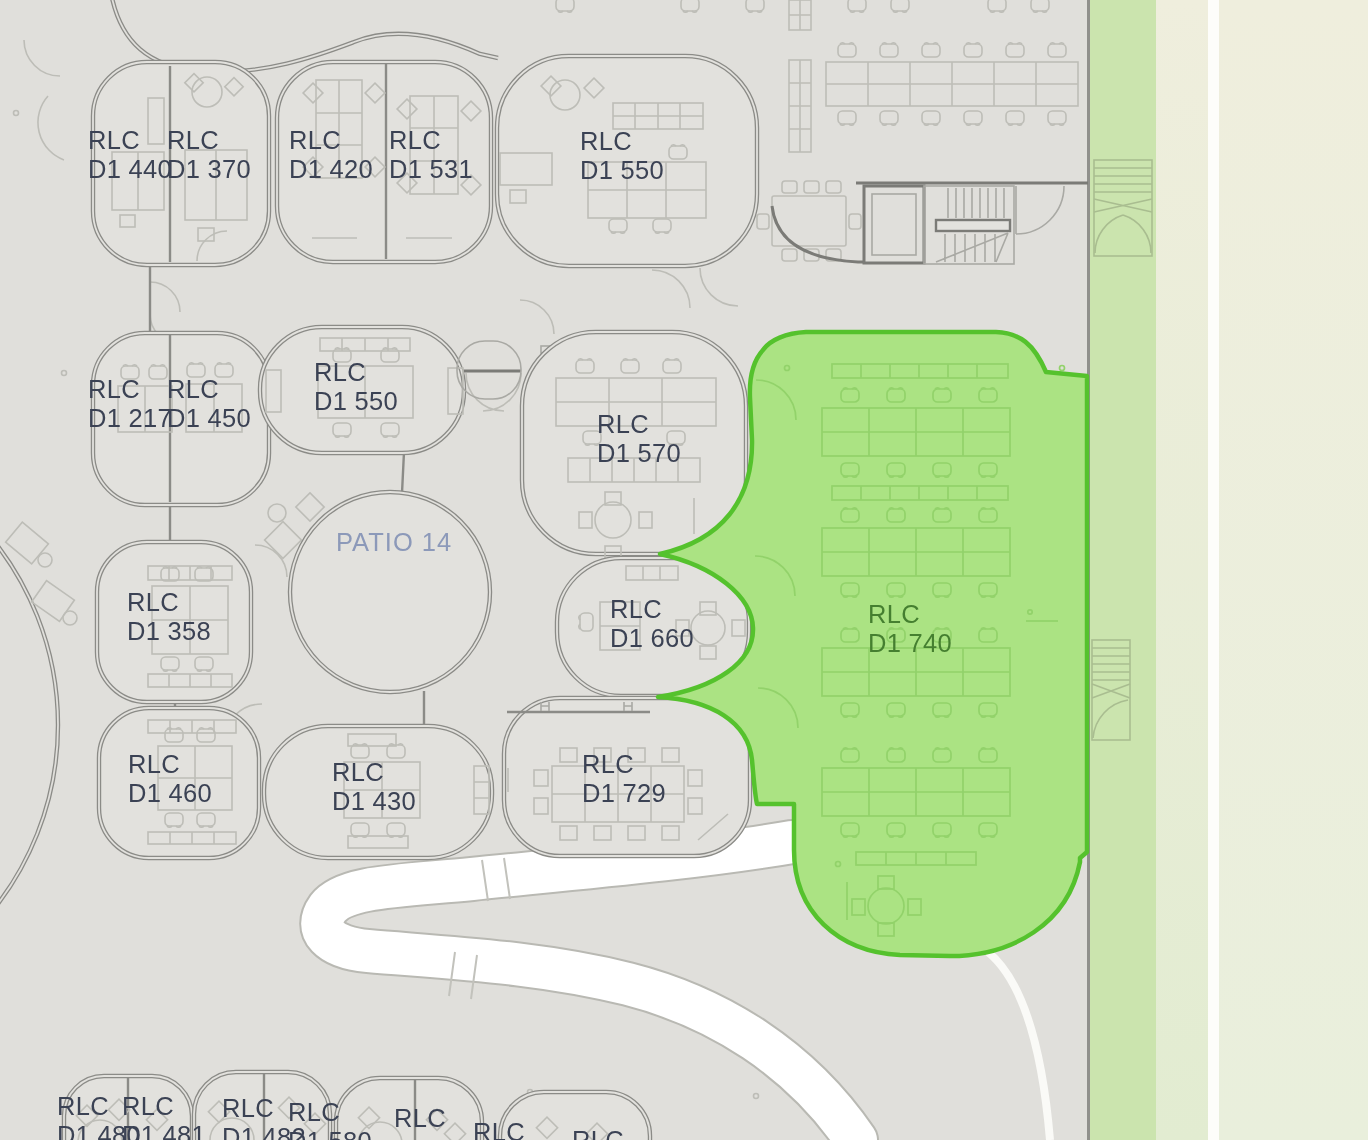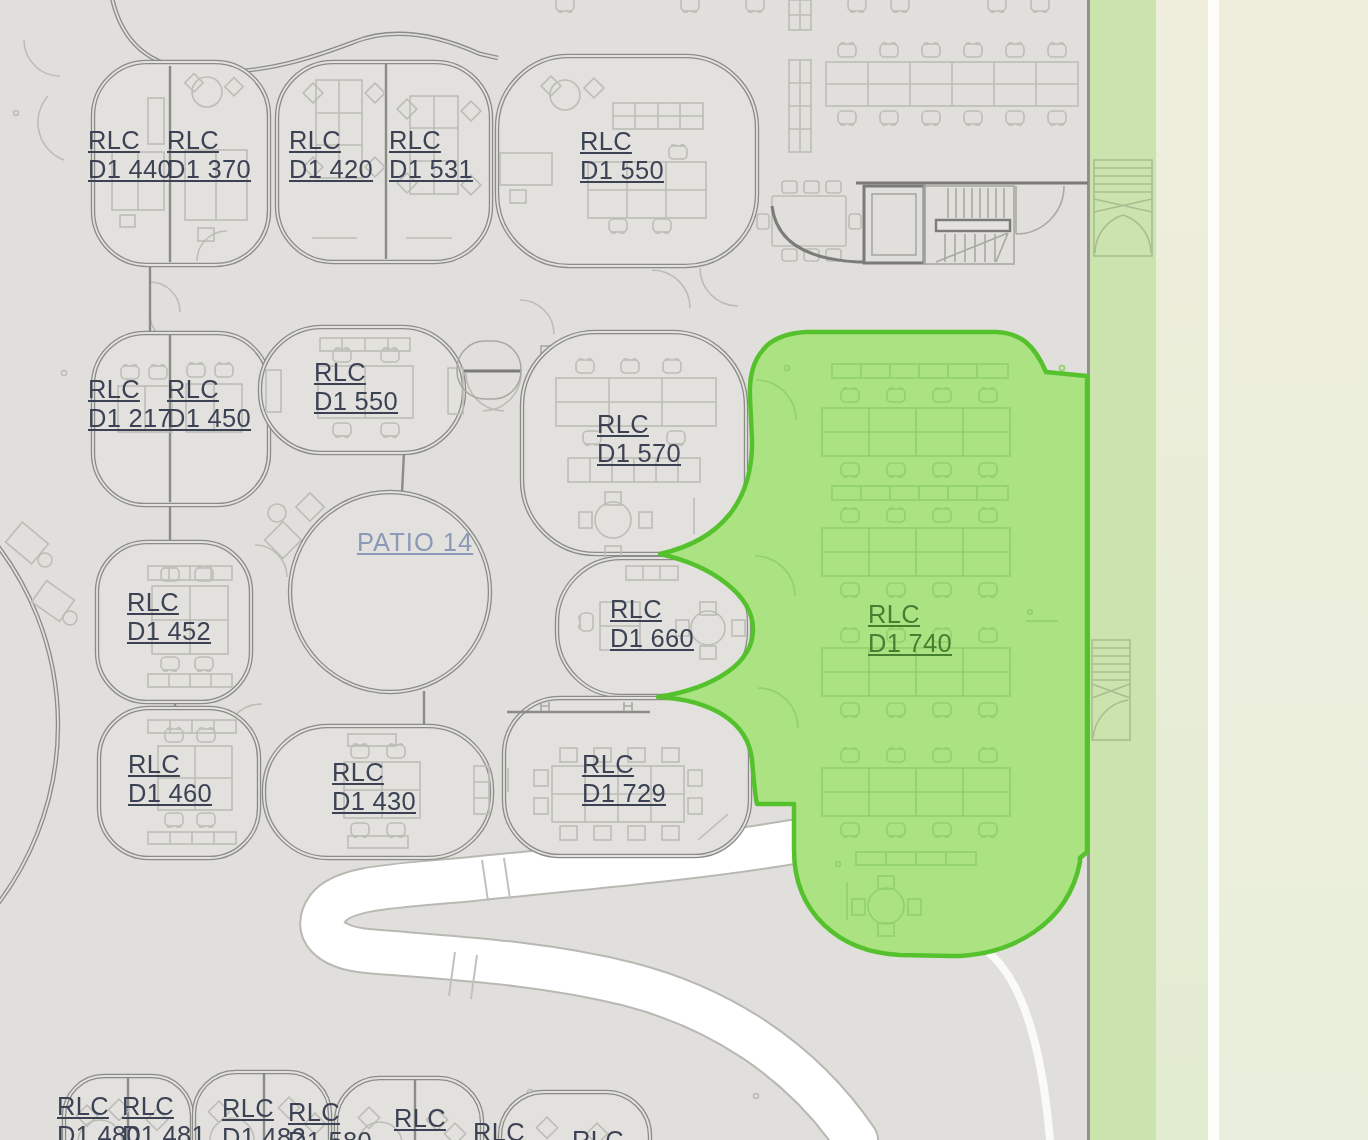--- a/index.html
+++ b/index.html
@@ -1,20 +1,20 @@
 <!DOCTYPE html>
 <html><head>
 <meta charset="utf-8">
 <style>
   html,body{margin:0;padding:0;background:#e0dfdb;}
   .stage{position:relative;width:1368px;height:1140px;overflow:hidden;
          background:#e0dfdb;font-family:"Liberation Sans",sans-serif;}
   .stage svg{position:absolute;left:0;top:0;}
   .lbl{position:absolute;font-size:25.5px;line-height:29px;color:#3b4254;
-       letter-spacing:.3px;white-space:nowrap;z-index:5;text-decoration:underline;}
+       letter-spacing:.3px;white-space:nowrap;z-index:5;}
   .lbl.patio{color:#8c99b9;letter-spacing:1px;}
   .lbl.green{color:#457f30;}
   
   .w1{fill:#e2e1dd;stroke:#8b8b87;stroke-width:4.4;}
   .w2{fill:none;stroke:#e2e1dd;stroke-width:1.8;}
   .o1{fill:none;stroke:#8b8b87;stroke-width:4.4;}
   .o2{fill:none;stroke:#e0dfdb;stroke-width:1.8;}
   .div{stroke:#8b8b87;stroke-width:2.4;}
   .fur{stroke:#bdbdb7;stroke-width:1.6;fill:none;}
   .dark{stroke:#7b7b77;stroke-width:3;fill:none;}
@@ -487,22 +487,22 @@
 
 <div class="lbl" style="left:88px;top:126px"><span>RLC</span><br><span>D1 440</span></div>
 <div class="lbl" style="left:167px;top:126px"><span>RLC</span><br><span>D1 370</span></div>
 <div class="lbl" style="left:289px;top:126px"><span>RLC</span><br><span>D1 420</span></div>
 <div class="lbl" style="left:389px;top:126px"><span>RLC</span><br><span>D1 531</span></div>
 <div class="lbl" style="left:580px;top:127px"><span>RLC</span><br><span>D1 550</span></div>
 <div class="lbl" style="left:88px;top:375px"><span>RLC</span><br><span>D1 217</span></div>
 <div class="lbl" style="left:167px;top:375px"><span>RLC</span><br><span>D1 450</span></div>
 <div class="lbl" style="left:314px;top:358px"><span>RLC</span><br><span>D1 550</span></div>
 <div class="lbl" style="left:597px;top:410px"><span>RLC</span><br><span>D1 570</span></div>
-<div class="lbl patio" style="left:357px;top:528px"><span>PATIO 14</span></div>
-<div class="lbl" style="left:127px;top:588px"><span>RLC</span><br><span>D1 452</span></div>
+<div class="lbl patio" style="left:336px;top:528px"><span>PATIO 14</span></div>
+<div class="lbl" style="left:127px;top:588px"><span>RLC</span><br><span>D1 358</span></div>
 <div class="lbl" style="left:610px;top:595px"><span>RLC</span><br><span>D1 660</span></div>
 <div class="lbl green" style="left:868px;top:600px"><span>RLC</span><br><span>D1 740</span></div>
 <div class="lbl" style="left:128px;top:750px"><span>RLC</span><br><span>D1 460</span></div>
 <div class="lbl" style="left:332px;top:758px"><span>RLC</span><br><span>D1 430</span></div>
 <div class="lbl" style="left:582px;top:750px"><span>RLC</span><br><span>D1 729</span></div>
 <div class="lbl" style="left:57px;top:1092px"><span>RLC</span><br><span>D1 480</span></div>
 <div class="lbl" style="left:122px;top:1092px"><span>RLC</span><br><span>D1 481</span></div>
 <div class="lbl" style="left:222px;top:1094px"><span>RLC</span><br><span>D1 482</span></div>
 <div class="lbl" style="left:288px;top:1098px"><span>RLC</span><br><span>D1 580</span></div>
 <div class="lbl" style="left:394px;top:1104px"><span>RLC</span></div>

